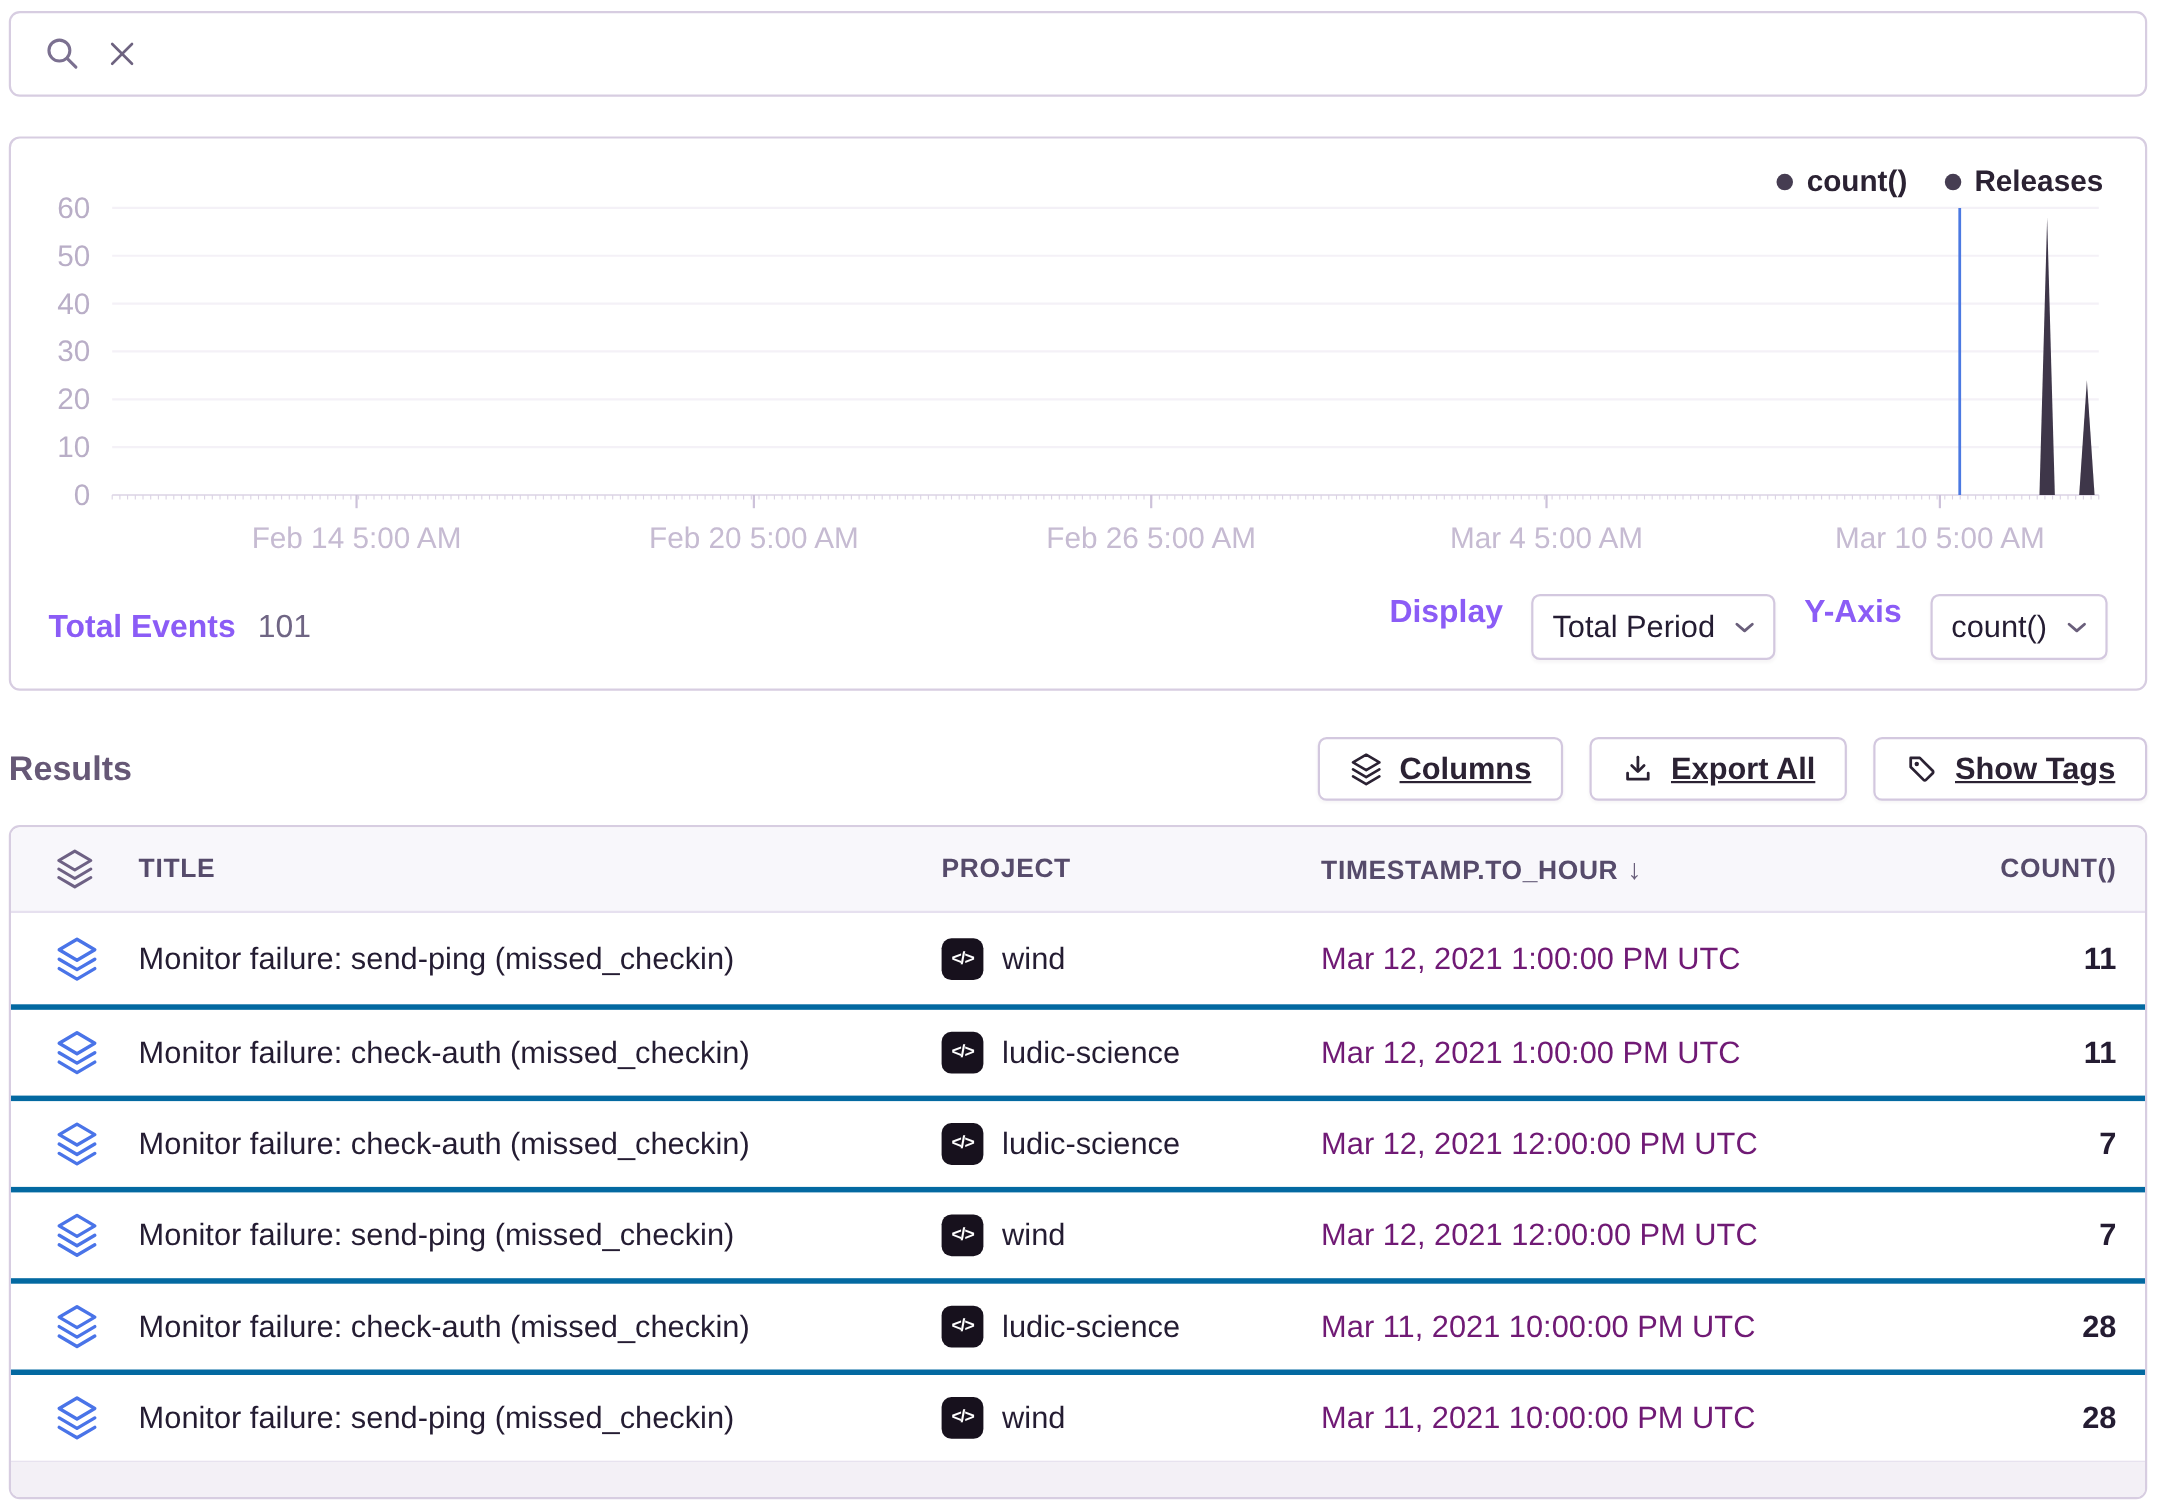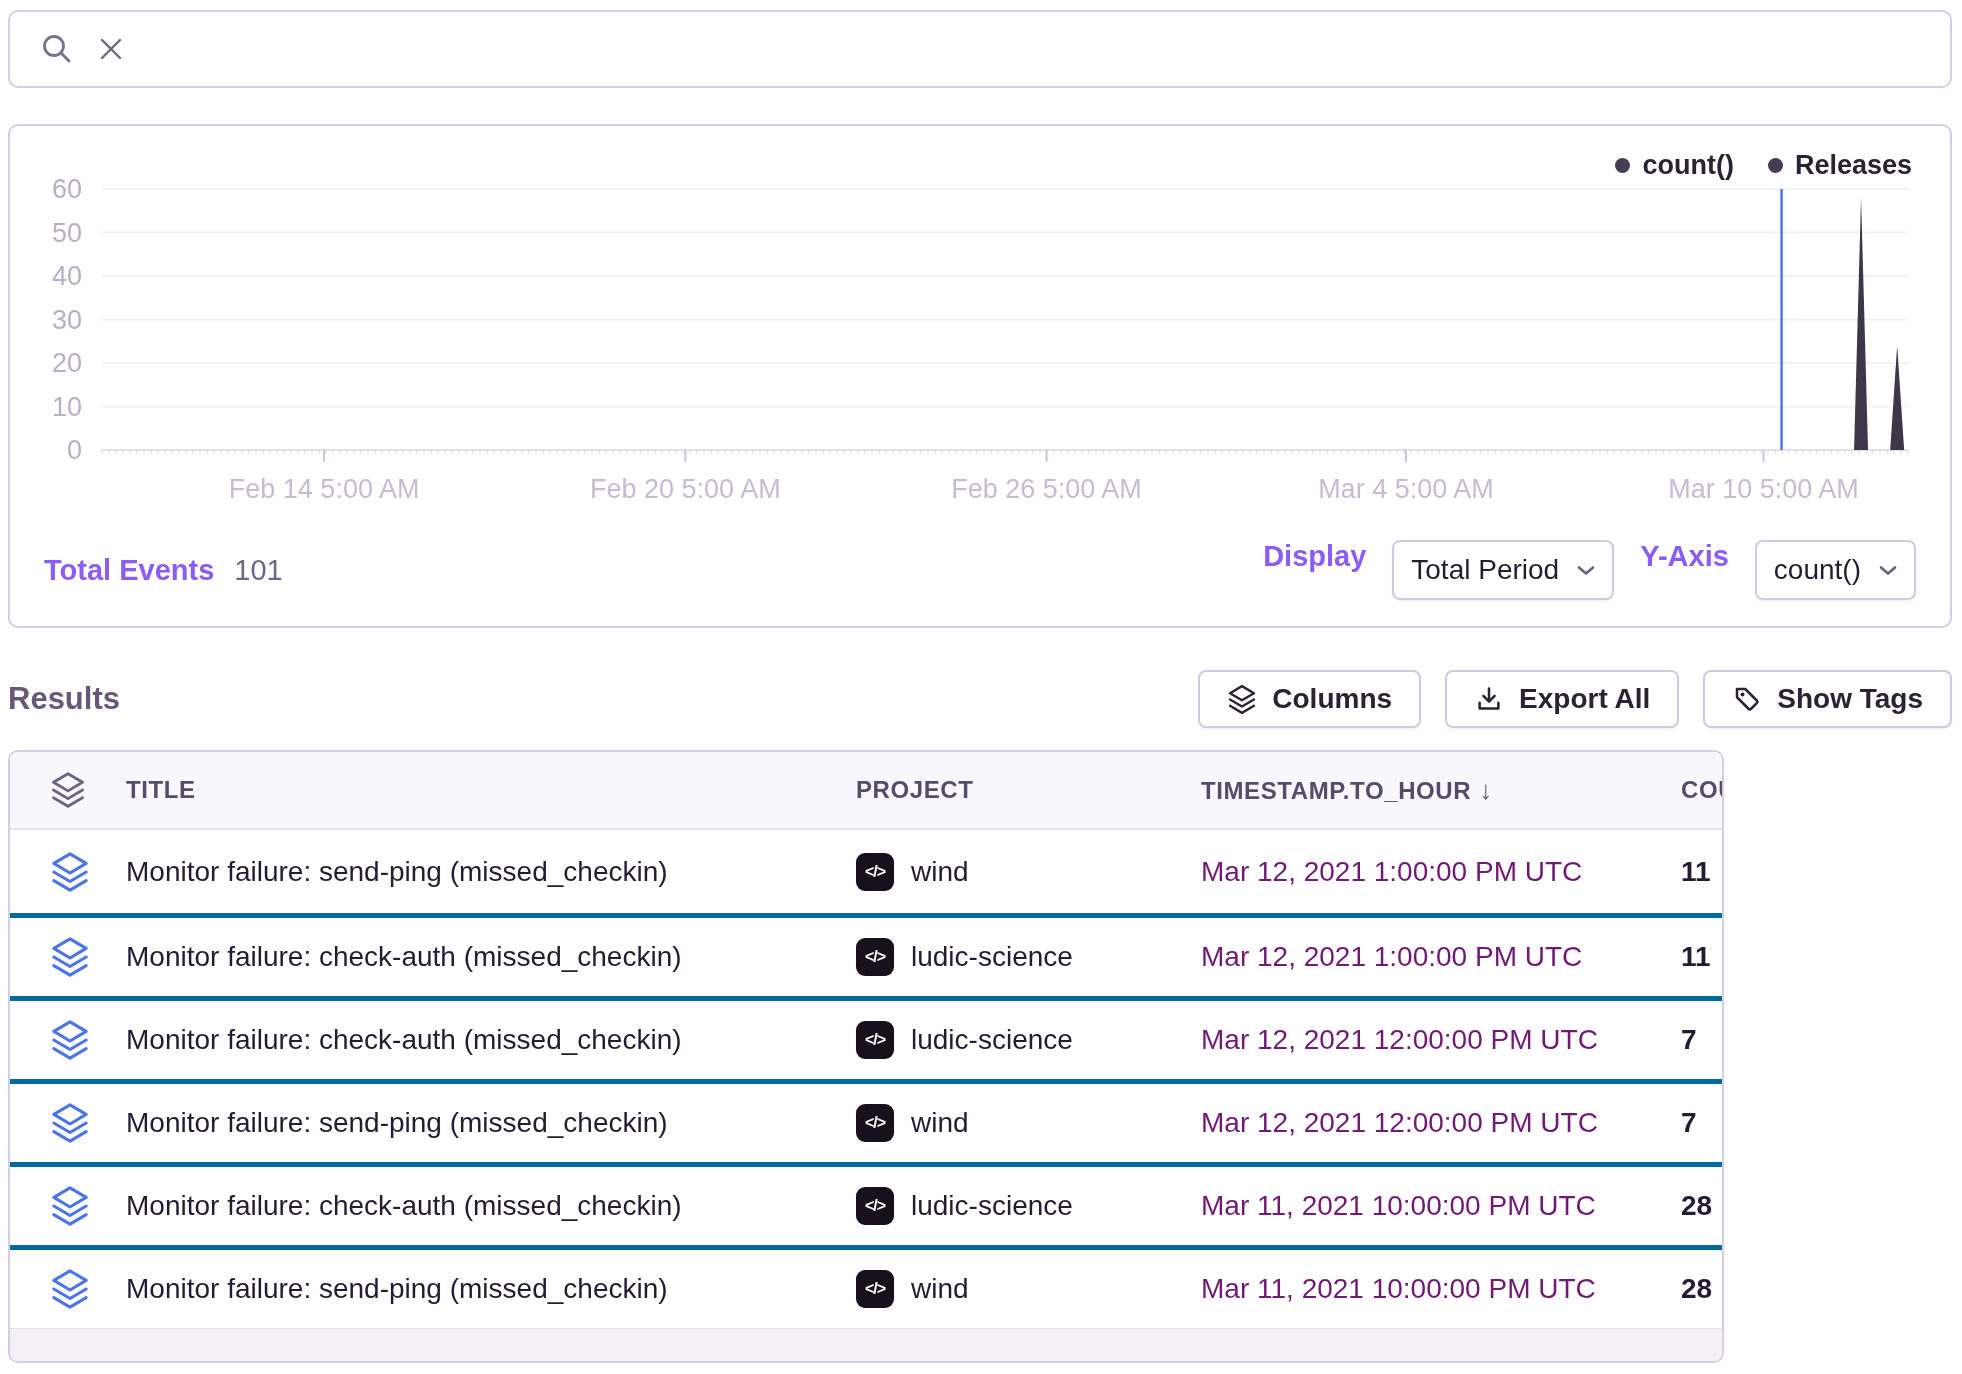--- a/index.html
+++ b/index.html
@@ -55,26 +55,26 @@
   .results-bar {
     position: absolute; left: 8px; top: 662px; width: 1944px; height: 74px;
     display: flex; align-items: center; justify-content: space-between;
   }
   .results-heading { font-size: 31px; font-weight: 700; color: #665876; }
   .results-actions { display: flex; align-items: center; gap: 24px; }
   .action-btn {
     height: 58px; background: #fff; border: 2px solid #d3c8df; border-radius: 8px;
     display: inline-flex; align-items: center; gap: 15px; padding: 0 27px;
     font-family: inherit; font-size: 28px; font-weight: 700; color: #2b2233;
-    box-shadow: 0 2px 3px rgba(40, 25, 60, 0.04); cursor: pointer;
+    box-shadow: 0 2px 3px rgba(40, 25, 60, 0.04); cursor: pointer; text-decoration: underline;
   }
 
   
   .table {
-    position: absolute; left: 8px; top: 750px; width: 1716px; height: 613px;
+    position: absolute; left: 8px; top: 750px; width: 1944px; height: 613px;
     background: #fff; border: 2px solid #d7cde1; border-radius: 10px; overflow: hidden;
   }
   .thead, .tr {
     display: grid;
     grid-template-columns: 90px 730px 345px 480px 1fr;
     align-items: center; padding: 0 26px;
   }
   .thead {
     height: 78px; background: #f8f7fb; border-bottom: 2px solid #e6e0ef;
     font-size: 24px; font-weight: 700; letter-spacing: 0.6px; color: #564b6b;

